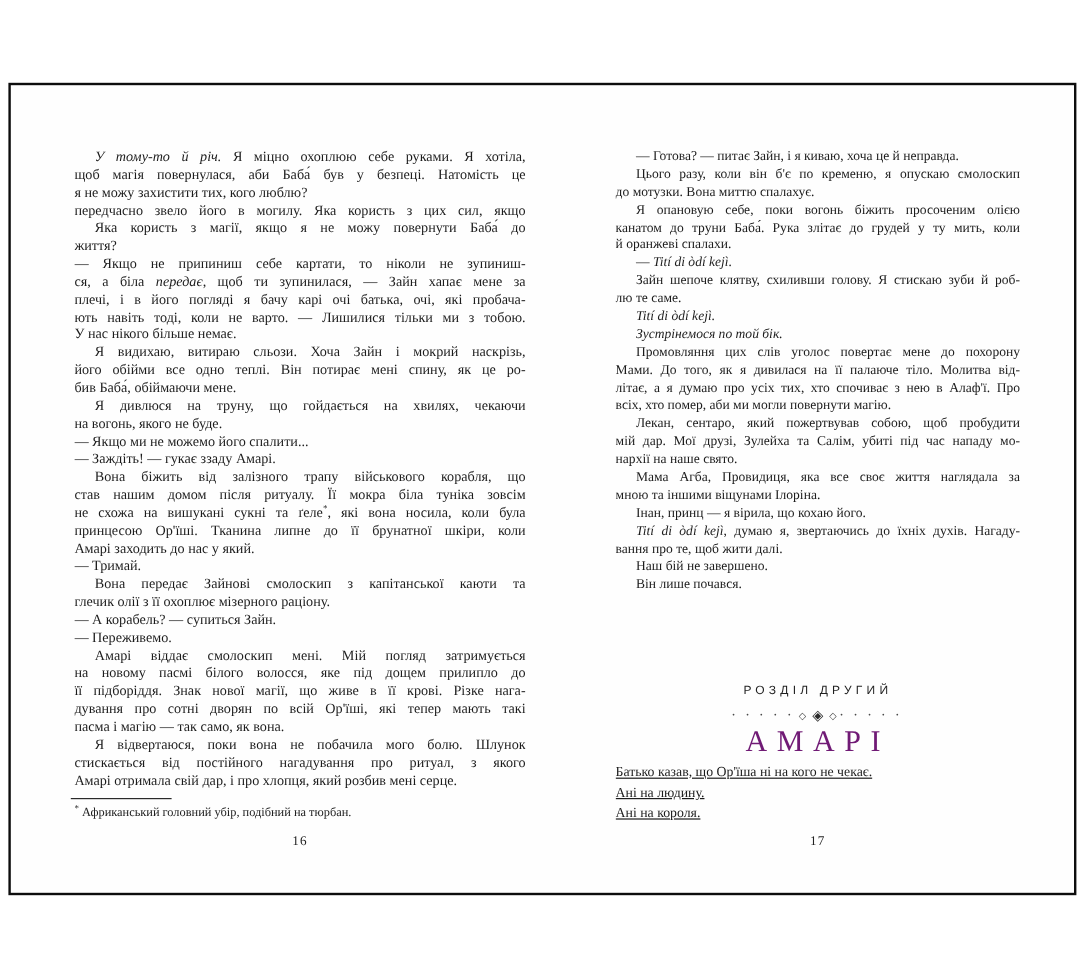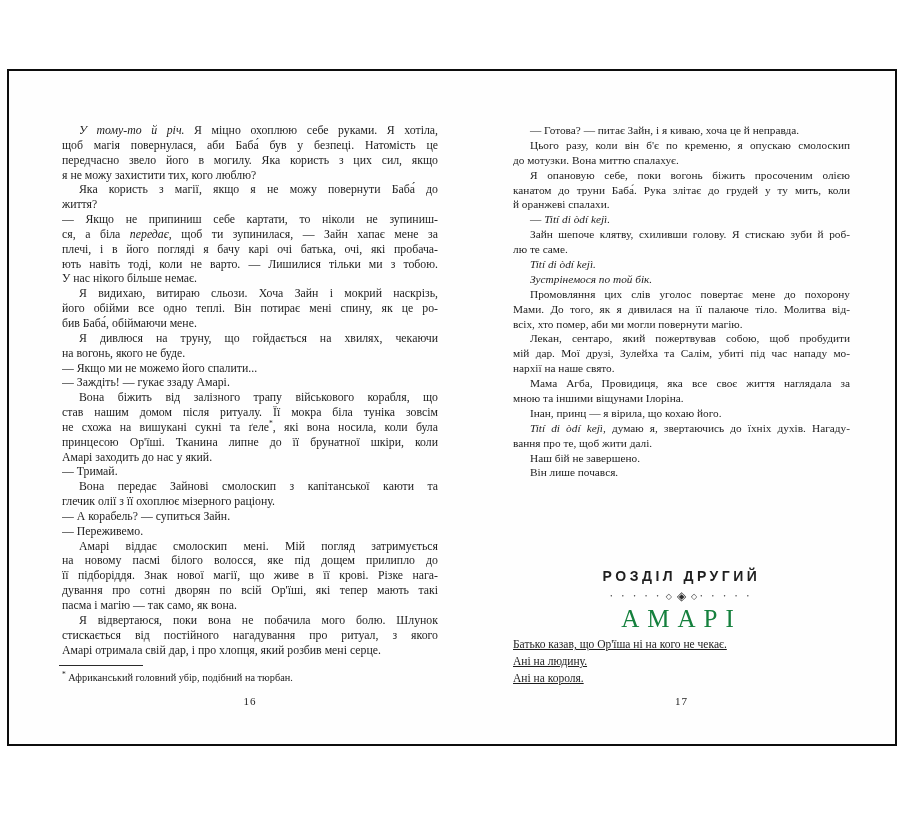--- a/index.html
+++ b/index.html
@@ -23,47 +23,47 @@
   .it{font-style:italic;}
   .sup{vertical-align:super;font-size:7.5px;line-height:0;}
   .footnote{position:absolute;top:542px;left:0;width:100%;font-size:10.3px;line-height:13px;}
   .fn-rule{width:84px;margin-left:-3px;border-top:1px solid #2a2a2a;margin-bottom:5px;}
   .pagenum{
     position:absolute;top:571px;left:0;width:100%;text-align:center;
     font-size:11px;letter-spacing:1px;color:#222;
   }
   .chapter{position:absolute;top:446px;left:0;width:100%;text-align:center;}
   .kicker{
-    font-family:"Liberation Sans", sans-serif;font-size:14px;font-weight:bold;
+    font-family:"Liberation Sans", sans-serif;font-size:10px;font-weight:normal;
     letter-spacing:3.5px;color:#1f1f1f;
   }
   .ornament{margin-top:5px;color:#3a3a3a;white-space:nowrap;}
   .orn-dots{font-size:6px;letter-spacing:4px;vertical-align:2.5px;color:#4a4a4a;}
   .orn-dia-small{font-size:8px;vertical-align:1px;margin:0 3px;color:#3a3a3a;}
   .orn-dia-big{font-size:12px;vertical-align:0px;margin:0 2px;color:#2a2a2a;}
   .chap-title{
-    margin-top:7px;font-size:25px;letter-spacing:8px;color:#15803d;
+    margin-top:7px;font-size:25px;letter-spacing:8px;color:#701a75;
     font-family:"Liberation Serif", serif;
     text-align:center;
   }
   .opening{position:absolute;top:513px;left:0;width:100%;font-size:11.5px;line-height:16.8px;text-decoration:underline;}
   .opening .line{height:16.8px;}
 </style>
 </head>
 <body>
 
 <div class="canvas">
   <div class="frame">
 
     <section class="page page-left">
       <div class="textblock">
           <div class="line just ind"><span class="it">У тому-то й річ.</span><span> Я міцно охоплюю себе руками. Я хотіла,</span></div>
           <div class="line just"><span>щоб магія повернулася, аби Баба́ був у безпеці. Натомість це</span></div>
+          <div class="line"><span>я не можу захистити тих, кого люблю?</span></div>
           <div class="line just"><span>передчасно звело його в могилу. Яка користь з цих сил, якщо</span></div>
-          <div class="line"><span>я не можу захистити тих, кого люблю?</span></div>
           <div class="line just ind"><span>Яка користь з магії, якщо я не можу повернути Баба́ до</span></div>
           <div class="line"><span>життя?</span></div>
           <div class="line just"><span>— Якщо не припиниш себе картати, то ніколи не зупиниш-</span></div>
           <div class="line just"><span>ся, а біла </span><span class="it">передає</span><span>, щоб ти зупинилася, — Зайн хапає мене за</span></div>
           <div class="line just"><span>плечі, і в його погляді я бачу карі очі батька, очі, які пробача-</span></div>
           <div class="line just"><span>ють навіть тоді, коли не варто. — Лишилися тільки ми з тобою.</span></div>
           <div class="line"><span>У нас нікого більше немає.</span></div>
           <div class="line just ind"><span>Я видихаю, витираю сльози. Хоча Зайн і мокрий наскрізь,</span></div>
           <div class="line just"><span>його обійми все одно теплі. Він потирає мені спину, як це ро-</span></div>
           <div class="line"><span>бив Баба́, обіймаючи мене.</span></div>
@@ -105,20 +105,21 @@
           <div class="line just ind"><span>Я опановую себе, поки вогонь біжить просоченим олією</span></div>
           <div class="line just"><span>канатом до труни Баба́. Рука злітає до грудей у ту мить, коли</span></div>
           <div class="line"><span>й оранжеві спалахи.</span></div>
           <div class="line ind"><span>— </span><span class="it">Tití di òdí kejì.</span></div>
           <div class="line just ind"><span>Зайн шепоче клятву, схиливши голову. Я стискаю зуби й роб-</span></div>
           <div class="line"><span>лю те саме.</span></div>
           <div class="line ind"><span class="it">Tití di òdí kejì.</span></div>
           <div class="line ind"><span class="it">Зустрінемося по той бік.</span></div>
           <div class="line just ind"><span>Промовляння цих слів уголос повертає мене до похорону</span></div>
           <div class="line just"><span>Мами. До того, як я дивилася на її палаюче тіло. Молитва від-</span></div>
+          <div class="line just"><span>літає, а я думаю про усіх тих, хто спочиває з нею в Алаф'ї. Про</span></div>
           <div class="line"><span>всіх, хто помер, аби ми могли повернути магію.</span></div>
           <div class="line just ind"><span>Лекан, сентаро, який пожертвував собою, щоб пробудити</span></div>
           <div class="line just"><span>мій дар. Мої друзі, Зулейха та Салім, убиті під час нападу мо-</span></div>
           <div class="line"><span>нархії на наше свято.</span></div>
           <div class="line just ind"><span>Мама Агба, Провидиця, яка все своє життя наглядала за</span></div>
           <div class="line"><span>мною та іншими віщунами Ілоріна.</span></div>
           <div class="line ind"><span>Інан, принц — я вірила, що кохаю його.</span></div>
           <div class="line just ind"><span class="it">Tití di òdí kejì</span><span>, думаю я, звертаючись до їхніх духів. Нагаду-</span></div>
           <div class="line"><span>вання про те, щоб жити далі.</span></div>
           <div class="line ind"><span>Наш бій не завершено.</span></div>

